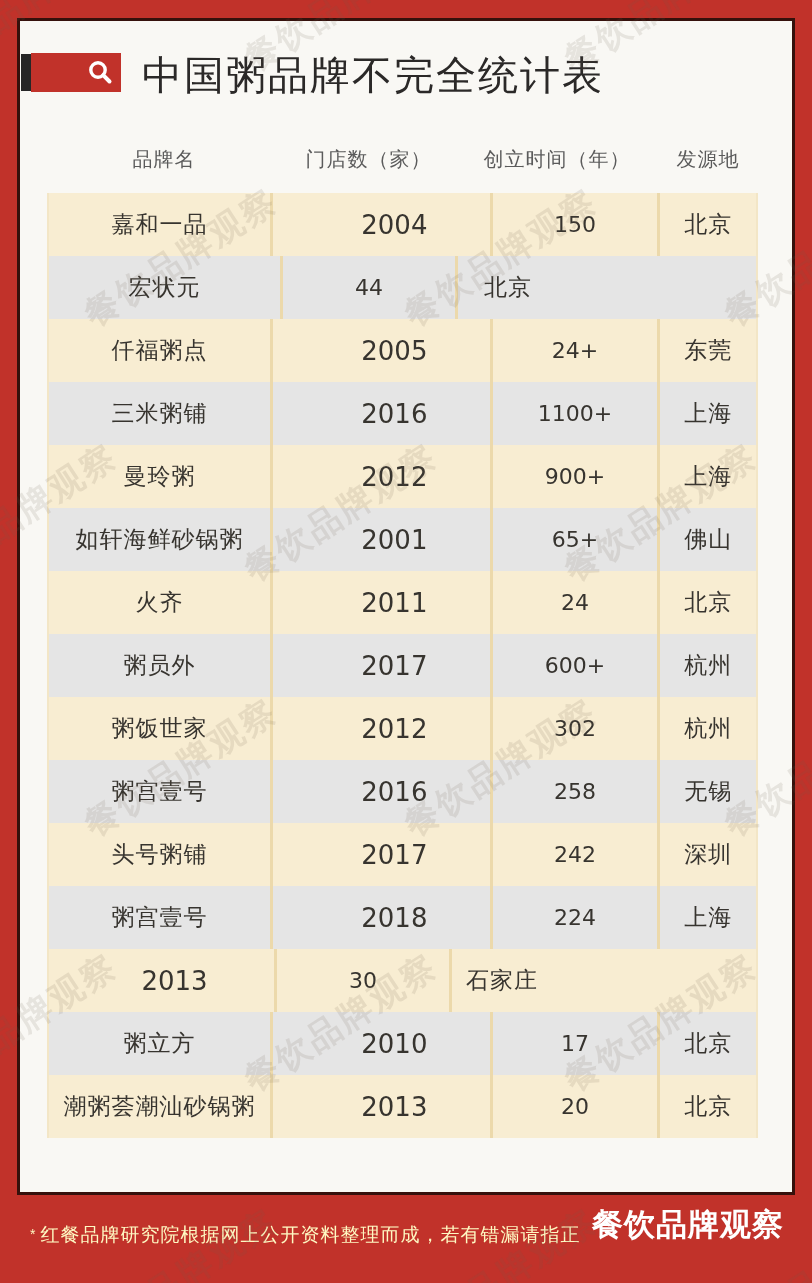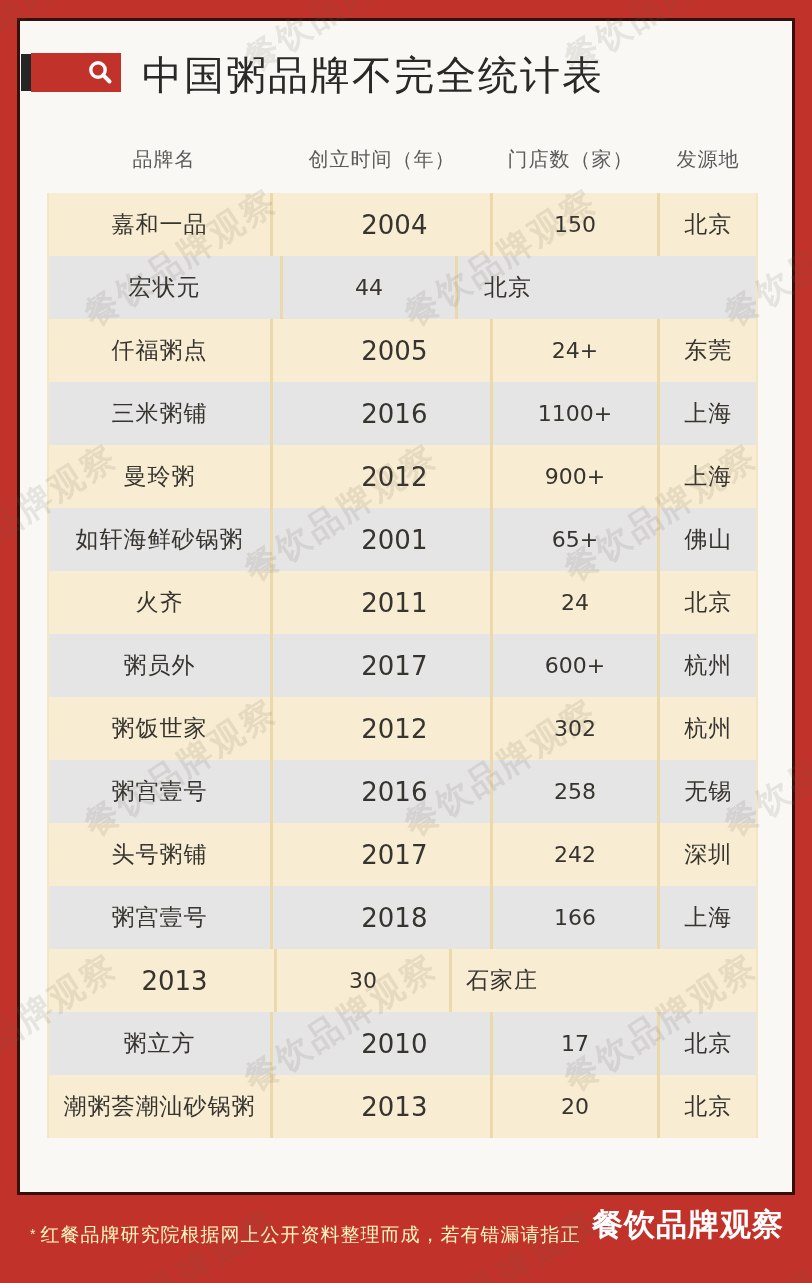--- a/index.html
+++ b/index.html
@@ -115,22 +115,22 @@
   <div class="badge">
     <svg class="mag-icon" width="27" height="27" viewBox="0 0 27 27">
       <circle cx="11" cy="11" r="7.2" fill="none" stroke="#ffffff" stroke-width="3.4"></circle>
       <line x1="16.2" y1="16.2" x2="22.5" y2="22.5" stroke="#ffffff" stroke-width="4" stroke-linecap="round"></line>
     </svg>
   </div>
   <div class="page-title">中国粥品牌不完全统计表</div>
 
   <div class="thead">
       <div class="th c0">品牌名</div>
+      <div class="th c2">门店数（家）</div>
       <div class="th c1">创立时间（年）</div>
-      <div class="th c2">门店数（家）</div>
       <div class="th c3">发源地</div>
     </div>
 
   <div class="tbl">
       <div class="row shaded">
         <div class="cell c0">嘉和一品</div>
         <div class="cell c1">2004</div>
         <div class="cell c2">150</div>
         <div class="cell c3">北京</div>
       </div>
@@ -189,21 +189,21 @@
       </div>
       <div class="row shaded">
         <div class="cell c0">头号粥铺</div>
         <div class="cell c1">2017</div>
         <div class="cell c2">242</div>
         <div class="cell c3">深圳</div>
       </div>
       <div class="row">
         <div class="cell c0">粥宫壹号</div>
         <div class="cell c1">2018</div>
-        <div class="cell c2">166</div>
+        <div class="cell c2">224</div>
         <div class="cell c3">上海</div>
       </div>
       <div class="row shaded">
         <div class="cell c1">2013</div>
         <div class="cell c2">30</div>
         <div class="cell c3">石家庄</div>
       </div>
       <div class="row">
         <div class="cell c0">粥立方</div>
         <div class="cell c1">2010</div>

